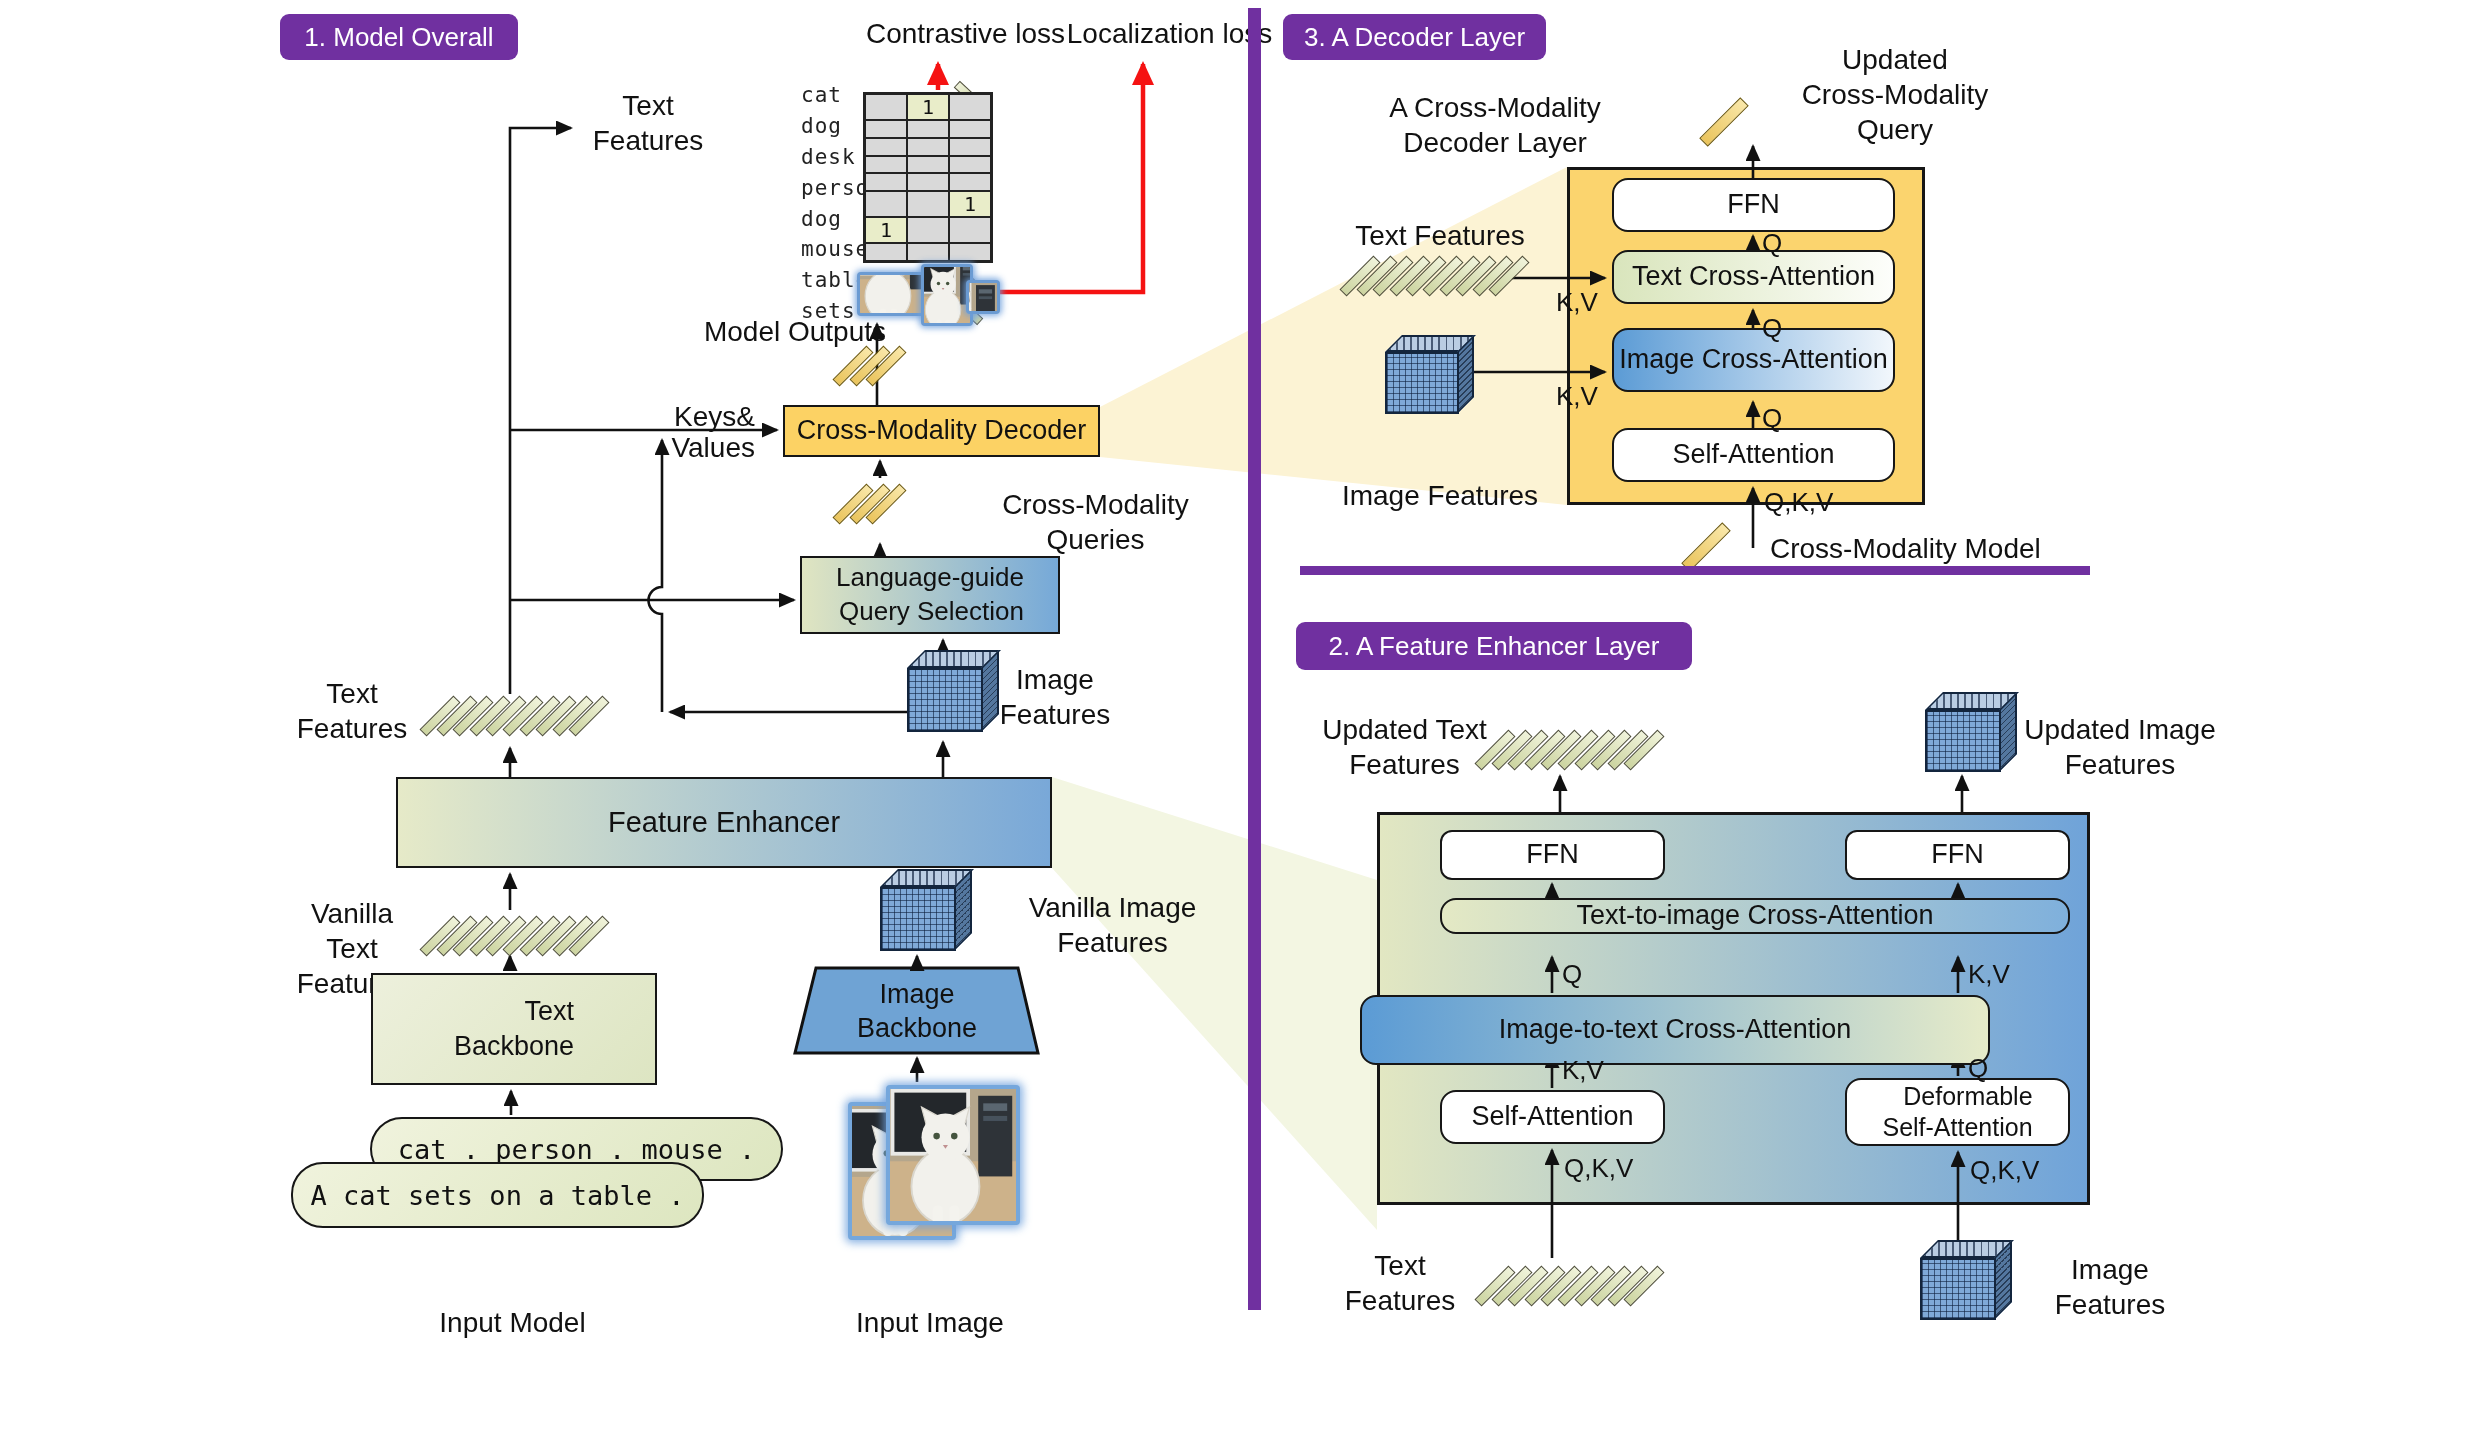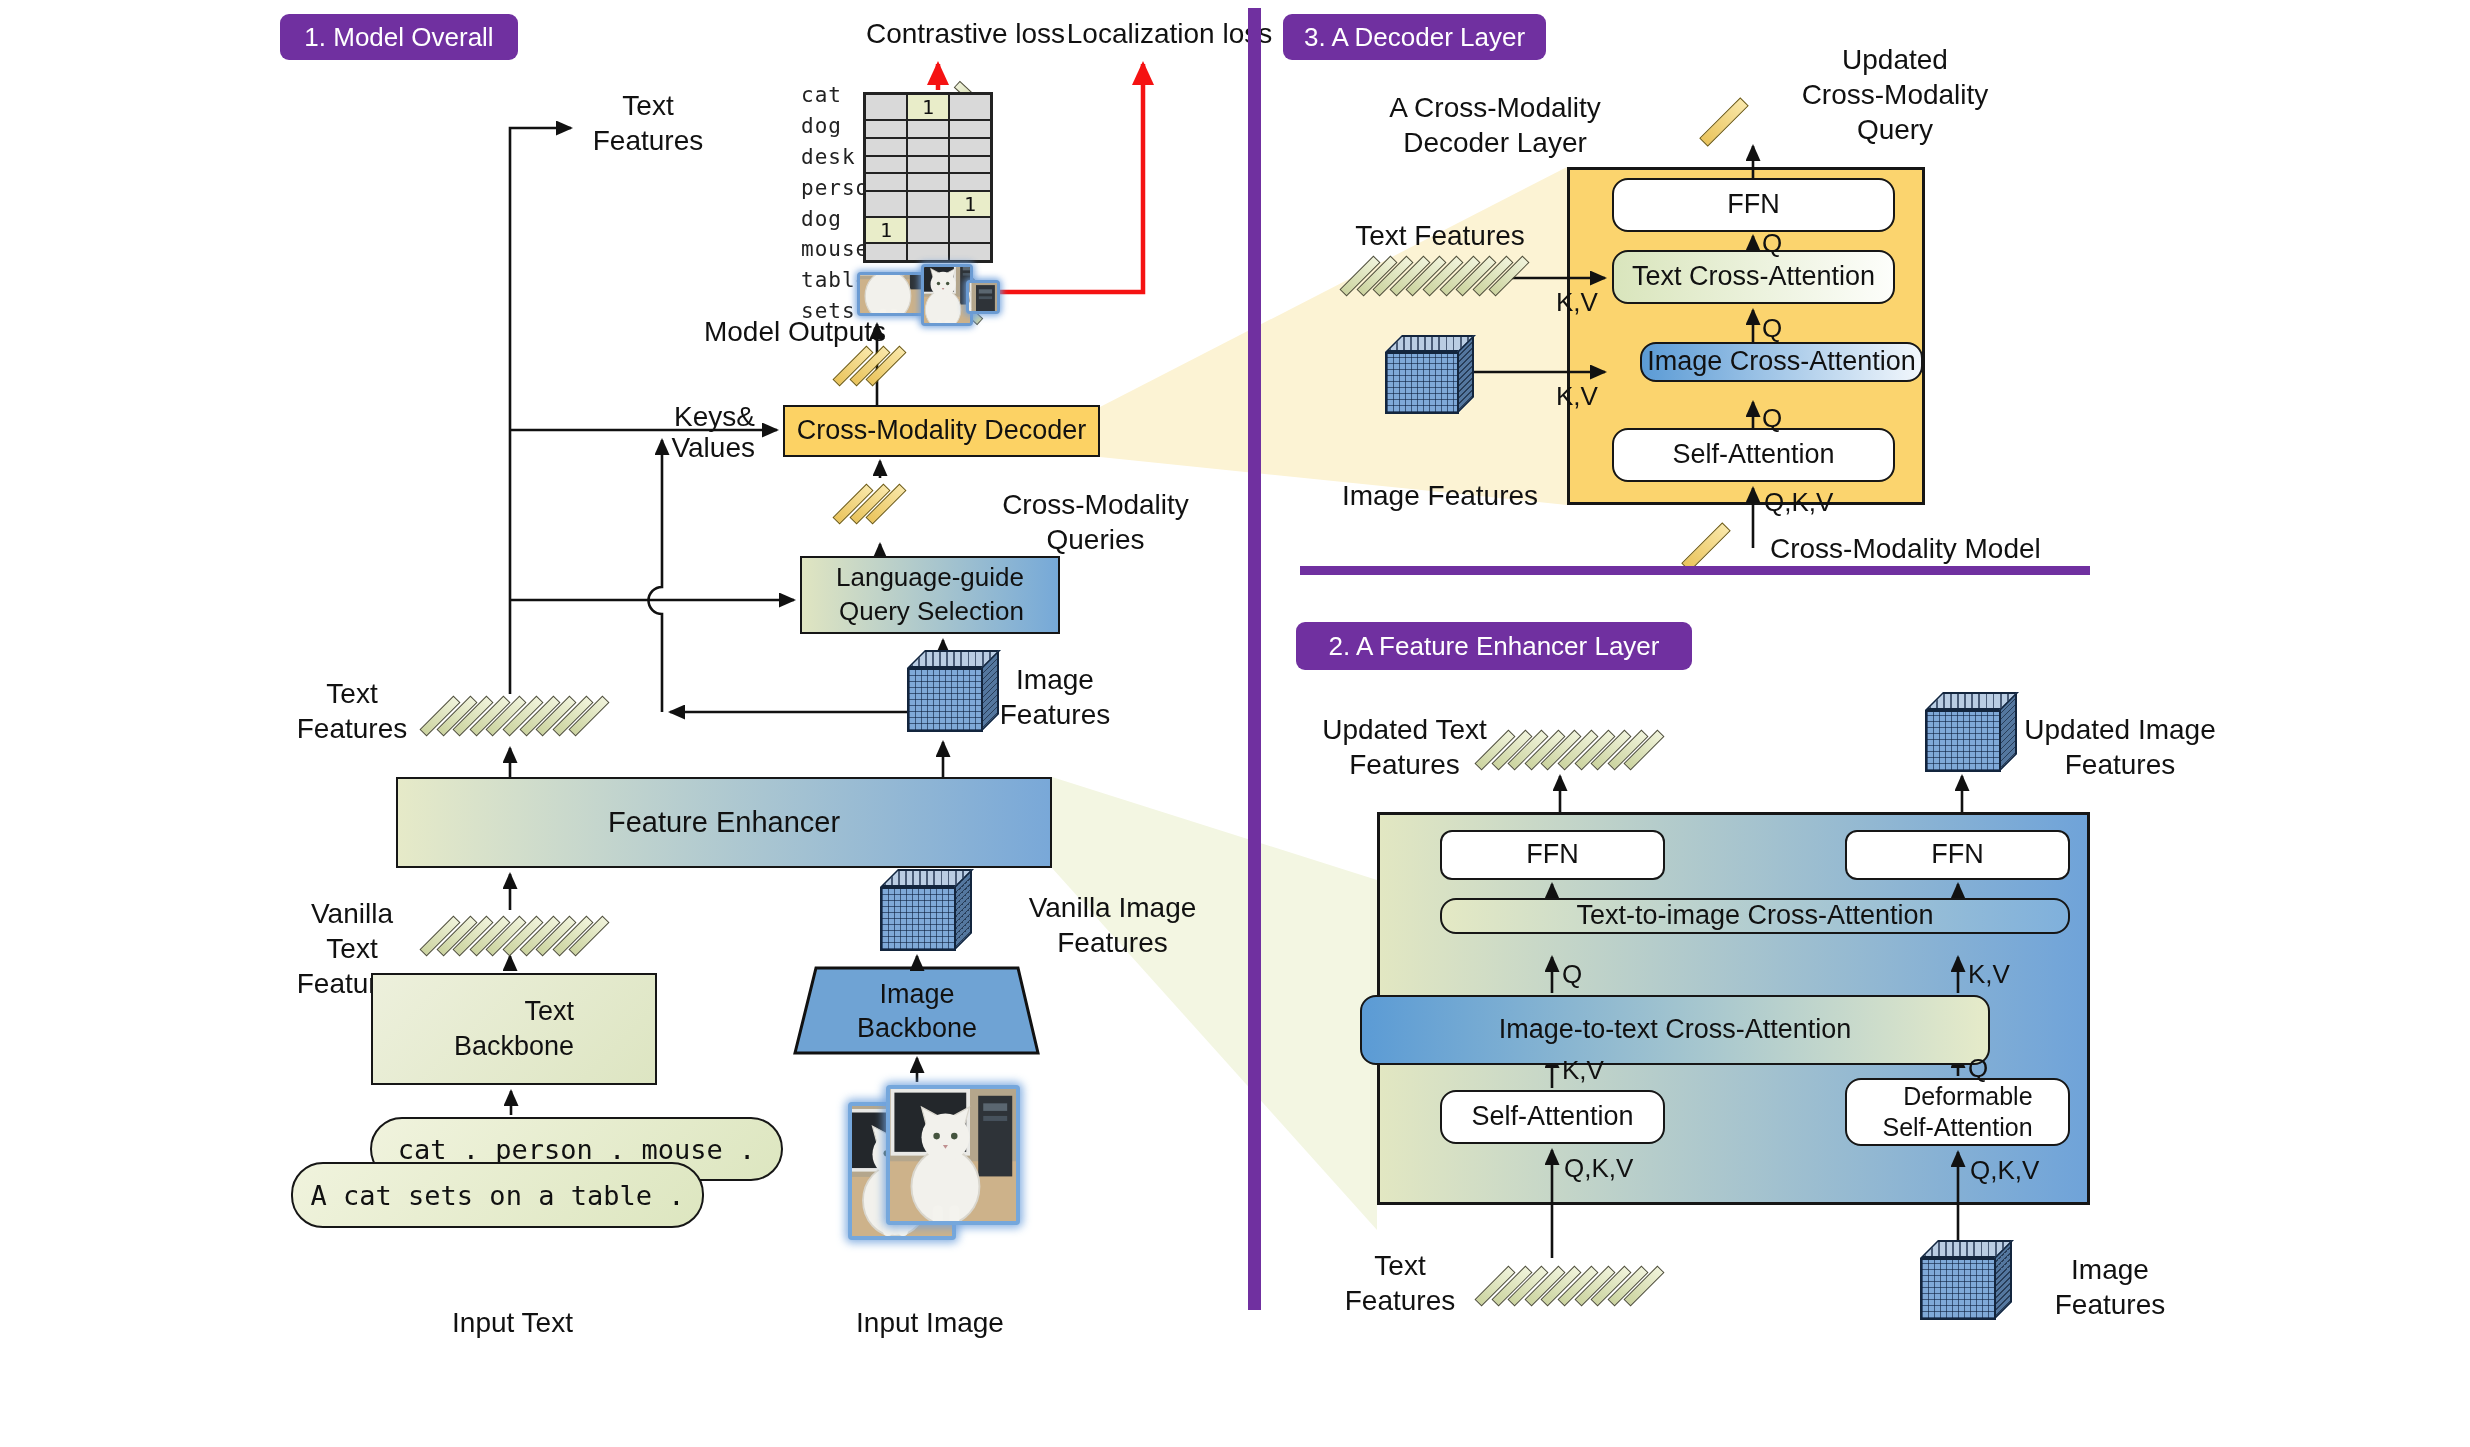--- a/index.html
+++ b/index.html
@@ -313,21 +313,21 @@
       <svg viewBox="0 0 100 110" preserveAspectRatio="xMidYMid slice">
         <use href="#catpic"></use>
       </svg>
     </div>
   <div class="photo front" style="left:886px;top:1085px;width:126px;height:132px;">
       <svg viewBox="0 0 100 110" preserveAspectRatio="xMidYMid slice">
         <use href="#catpic"></use>
       </svg>
     </div>
 
-  <div class="lbl" style="left:400px;top:1305px;width:225px;">Input Text</div>
+  <div class="lbl" style="left:400px;top:1305px;width:225px;">Input Model</div>
   <div class="lbl" style="left:820px;top:1305px;width:220px;">Input Image</div>
 
   <div class="badge" style="left:1283px;top:14px;width:263px;height:46px;">
     <span>3. A Decoder Layer</span>
   </div>
 
   <div class="lbl" style="left:1360px;top:90px;width:270px;">
     <div>A Cross-Modality</div>
     <div>Decoder Layer</div>
   </div>
@@ -340,21 +340,21 @@
   <i class="gslash" style="left:1718px;top:93px;"></i>
 
   <div class="panel" style="left:1567px;top:167px;width:358px;height:338px;background:#FBD46E;"></div>
 
   <div class="box rbox" style="left:1612px;top:178px;width:283px;height:54px;">
     <span>FFN</span>
   </div>
   <div class="box rbox" style="left:1612px;top:250px;width:283px;height:54px;background:linear-gradient(90deg,#D9E5BC,#FDFEFB);">
     <span>Text Cross-Attention</span>
   </div>
-  <div class="box rbox" style="left:1612px;top:342px;width:283px;height:40px;background:linear-gradient(90deg,#5B9BD5,#F2F7FC);margin-left:28px;">
+  <div class="box rbox" style="left:1612px;top:328px;width:283px;height:64px;background:linear-gradient(90deg,#5B9BD5,#F2F7FC);">
     <span>Image Cross-Attention</span>
   </div>
   <div class="box rbox" style="left:1612px;top:428px;width:283px;height:54px;">
     <span>Self-Attention</span>
   </div>
 
   <div class="lbl sm left" style="left:1762px;top:227px;width:70px;">Q</div>
   <div class="lbl sm left" style="left:1762px;top:312px;width:70px;">Q</div>
   <div class="lbl sm left" style="left:1762px;top:402px;width:70px;">Q</div>
   <div class="lbl sm left" style="left:1764px;top:486px;width:110px;">Q,K,V</div>

